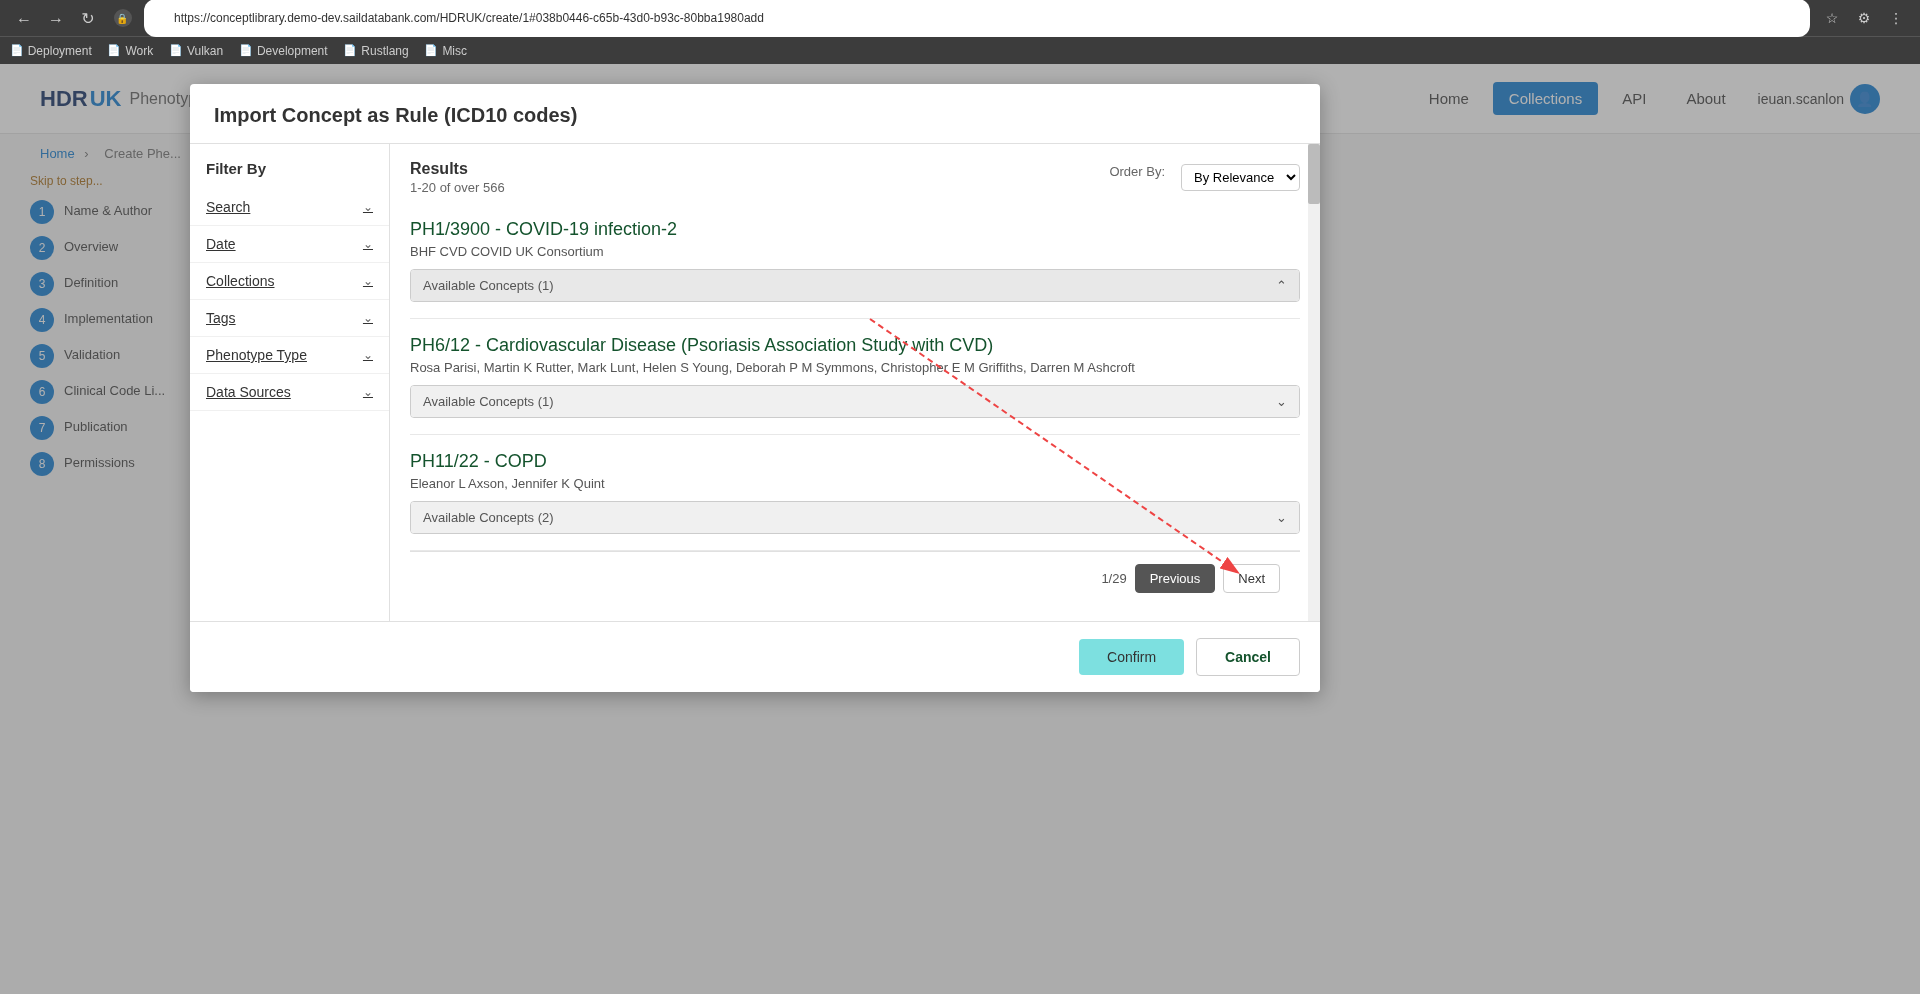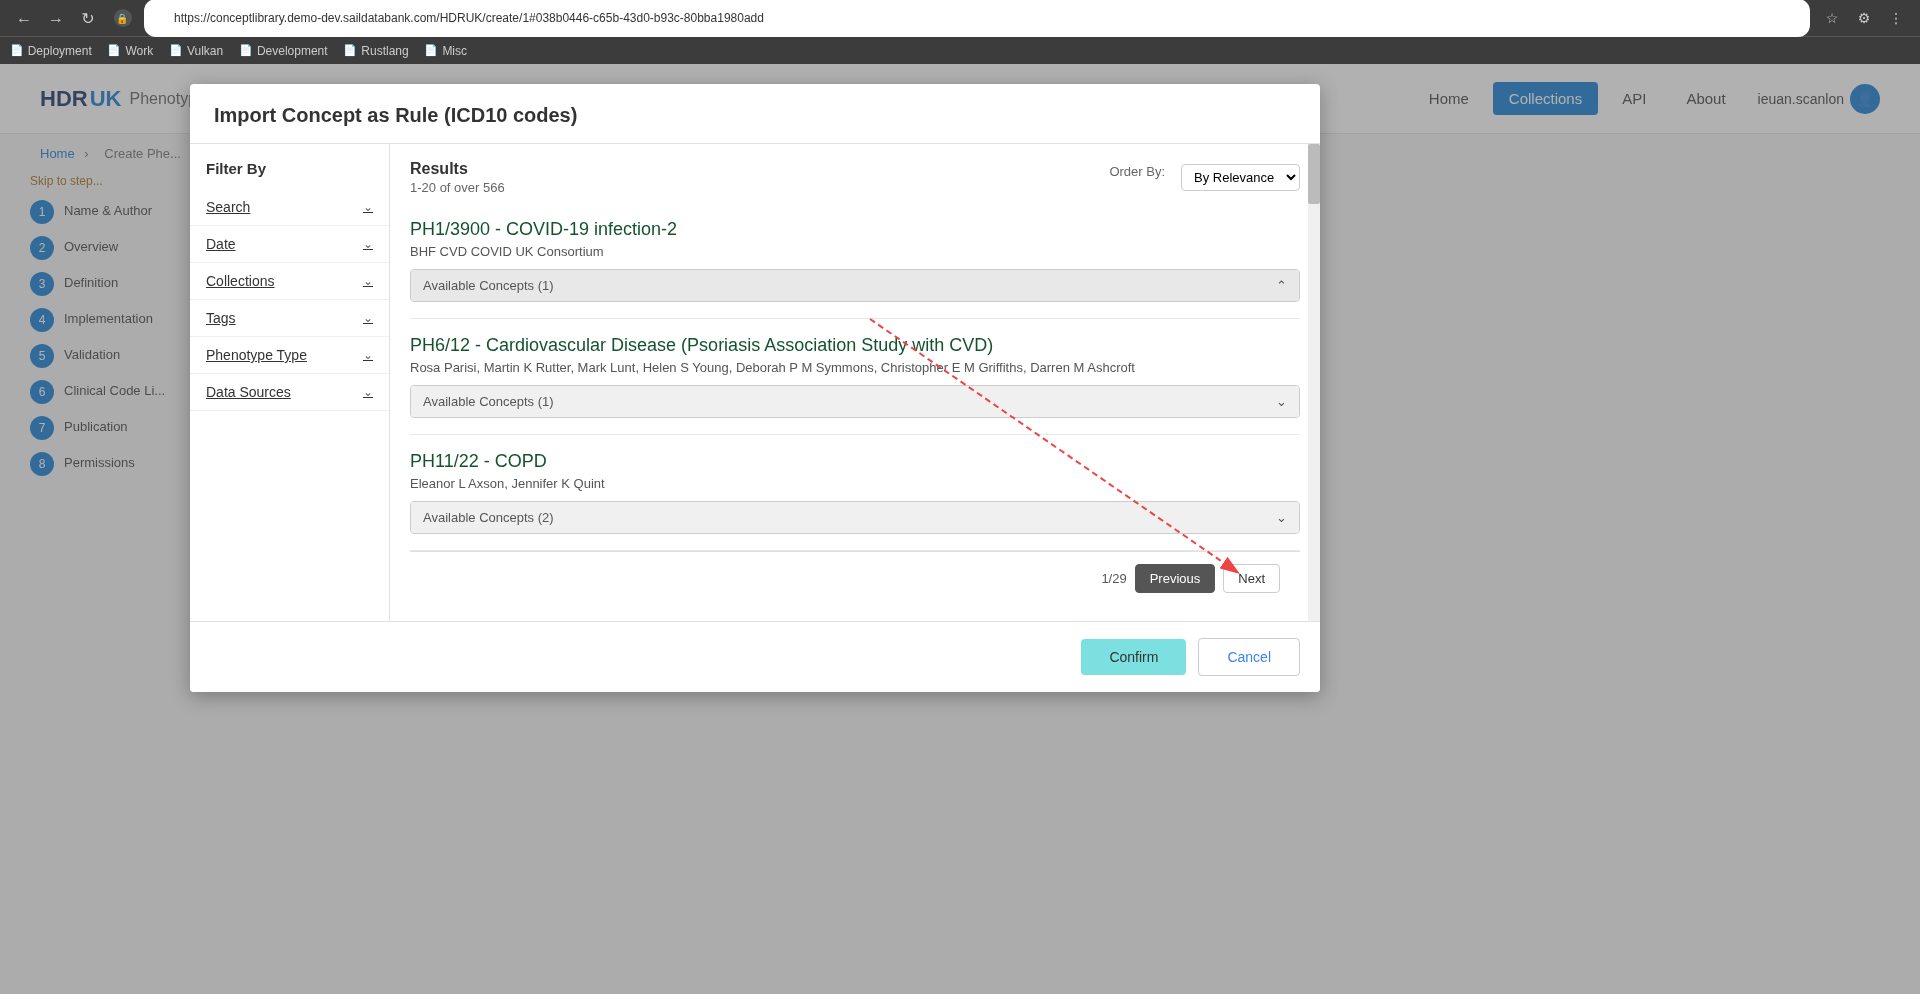--- a/index.html
+++ b/index.html
@@ -249,21 +249,21 @@
       padding: 16px 20px;
       border-top: 1px solid #e0e0e0;
       background: #fff;
     }
     .btn-confirm {
       padding: 10px 28px; background: #7de0e0; border: none; border-radius: 4px;
       font-size: 14px; cursor: pointer; color: #333; font-weight: 500;
     }
     .btn-cancel {
       padding: 10px 28px; background: #fff; border: 1px solid #ccc; border-radius: 4px;
-      font-size: 14px; cursor: pointer; color: #3b82f6;
+      font-size: 14px; cursor: pointer; color: #14532d; font-weight: bold;
     }
 
     
     .bg-content {
       position: absolute;
       top: 0; left: 0; right: 0; bottom: 0;
       padding: 20px 40px;
       filter: blur(1px);
       z-index: 0;
     }

